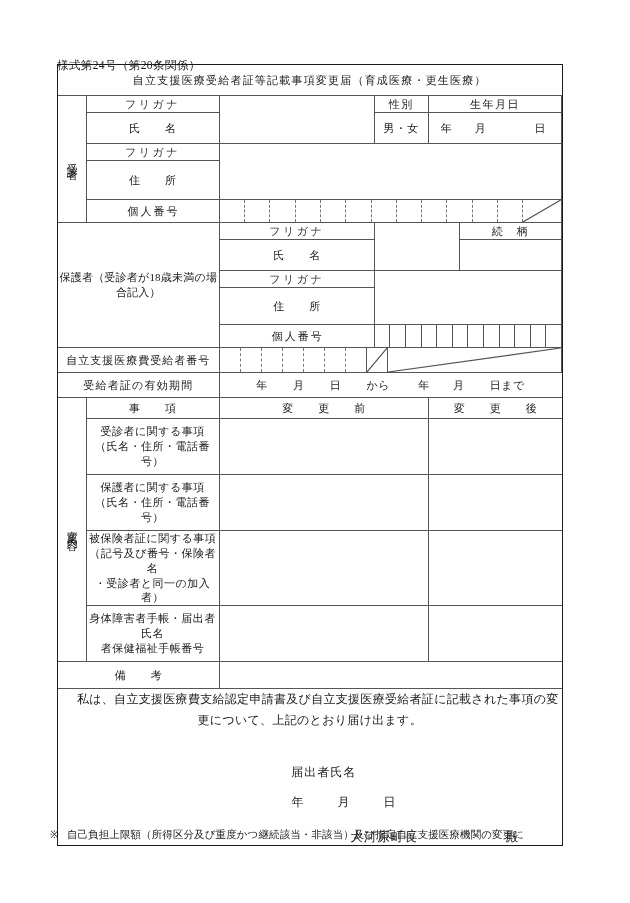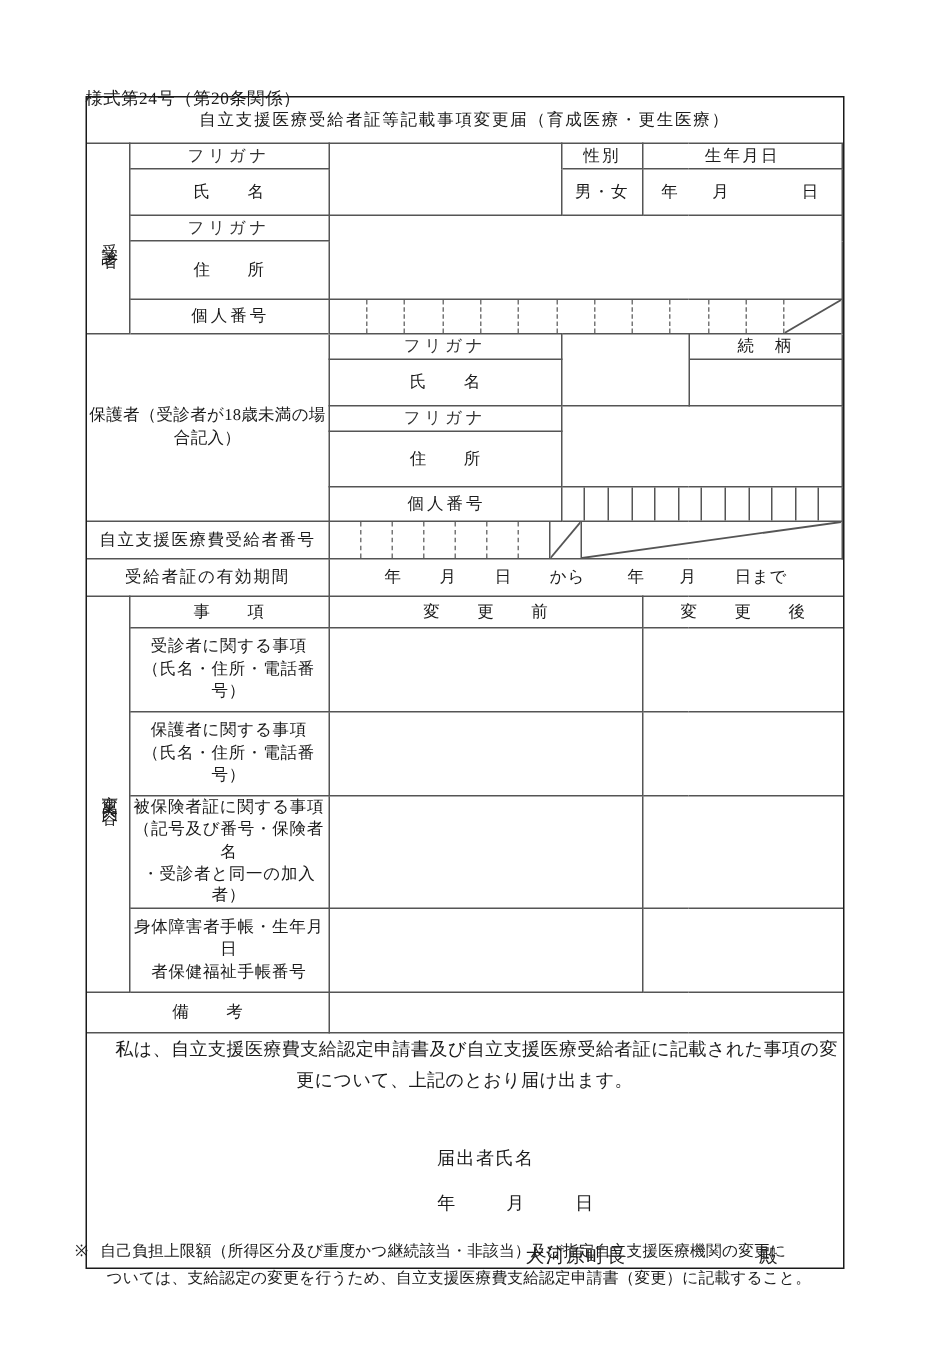--- a/index.html
+++ b/index.html
@@ -448,21 +448,21 @@
           <div>被保険者証に関する事項</div>
           <div>（記号及び番号・保険者名</div>
           <div>・受診者と同一の加入者）</div>
         </td>
         <td colspan="2"></td>
         <td class="nb-r" colspan="2"></td>
       </tr>
 
       <tr class="r-tall">
         <td class="ch-item">
-          <div>身体障害者手帳・生年月日</div>
+          <div>身体障害者手帳・届出者氏名</div>
           <div>者保健福祉手帳番号</div>
         </td>
         <td colspan="2"></td>
         <td class="nb-r" colspan="2"></td>
       </tr>
 
       <tr>
         <td class="lbl-remarks nb-l" colspan="2">備　考</td>
         <td class="nb-r" colspan="4"></td>
       </tr>
@@ -481,16 +481,15 @@
           </div>
         </td>
       </tr>
 
     </tbody>
       </table>
   </div>
 
   <div class="footnote">
     <span class="fn-mark">※</span><span>自己負担上限額（所得区分及び重度かつ継続該当・非該当）及び指定自立支援医療機関の変更に</span>
-    <span class="fn-l2">ついては、支給認定の変更を行うため、自立支援医療費支給認定申請書（変更）に記載すること。</span>
   </div>
 
 </div>
 
 </body></html>

